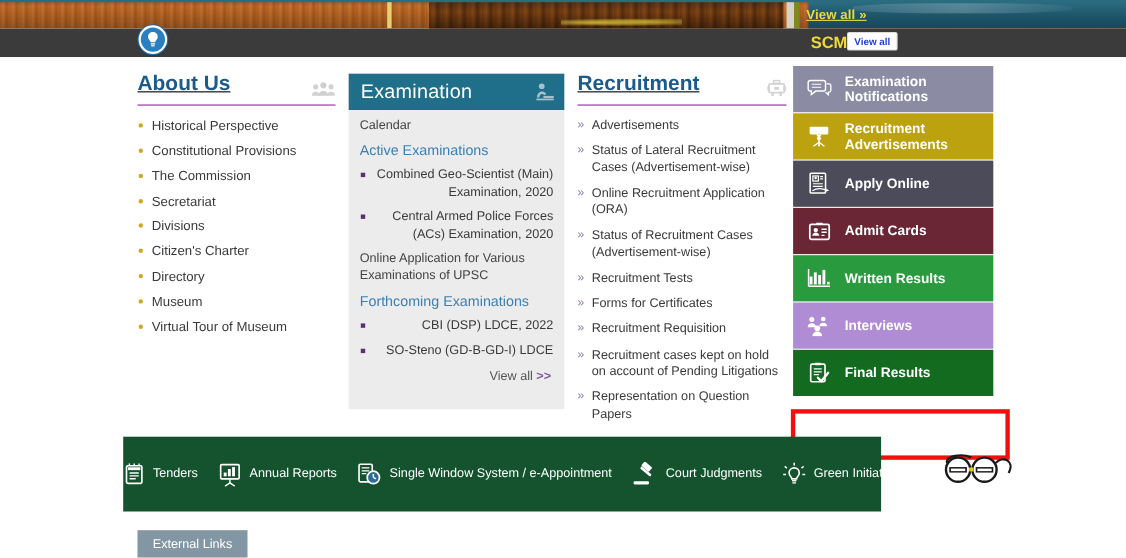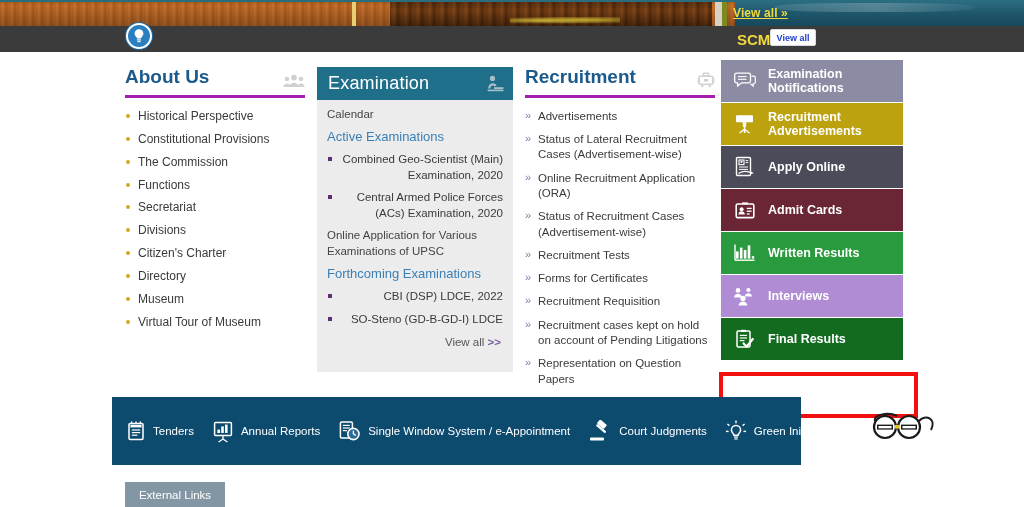--- a/index.html
+++ b/index.html
@@ -97,22 +97,23 @@
     color: #1f3fcf; font-size: 9px; font-weight: bold;
   }
 
   
   .content { position: absolute; left: 0; top: 52px; width: 1024px; height: 455px; background: #fff; }
 
   
   .col-about { position: absolute; left: 125px; top: 15px; width: 180px; }
   .sec-head {
     display: flex; align-items: flex-end; justify-content: space-between;
-    border-bottom: 3px solid #a21caf;
+    border-bottom: 1px solid #a21caf;
     padding-bottom: 7px;
+    text-decoration: underline;
   }
   .sec-head h2 {
     font-size: 19px; color: #1c5a8c; font-weight: bold; line-height: 1.1;
   }
   .head-icon { color: #d2d2d2; display:flex; align-items:flex-end; }
   ul.dot-list { list-style: none; margin-top: 11px; }
   ul.dot-list li {
     position: relative; padding-left: 13px; margin-bottom: 8.5px;
     font-size: 12px; color: #3a3a3a; line-height: 1.2;
   }
@@ -178,23 +179,23 @@
   
   .highlight-box {
     position: absolute; left: 719px; top: 320px; width: 199px; height: 46px;
     border: 4px solid #f40f0f; background: transparent;
     pointer-events: none;
   }
 
   
   .services-bar {
     position: absolute; left: 112px; top: 345px; width: 689px; height: 68px;
-    background: #0c4a6e;
+    background: #14532d;
     display: flex; align-items: center;
-    padding-left: 14px;
+    padding-left: 0;
     gap: 0;
   }
   .svc {
     display: flex; align-items: center; gap: 7px;
     color: #ffffff; font-size: 11.5px; white-space: nowrap;
     margin-right: 18px;
   }
   .svc .svc-icon { display: flex; align-items: center; }
   .swachh {
     display: flex; flex-direction: column; align-items: center;
@@ -253,21 +254,20 @@
             <path d="M6.6 13c0-2.6 2-4.3 4.4-4.3s4.4 1.7 4.4 4.3z" fill="#cfcfcf"></path>
             <circle cx="18" cy="5" r="2.3" fill="#d2d2d2"></circle>
             <path d="M14.4 13c0-2.2 1.6-3.6 3.6-3.6s3.6 1.4 3.6 3.6z" fill="#d2d2d2"></path>
           </svg>
         </span>
       </div>
       <ul class="dot-list">
         <li><span>Historical Perspective</span></li>
         <li><span>Constitutional Provisions</span></li>
         <li><span>The Commission</span></li>
-        <li><span>Functions</span></li>
         <li><span>Secretariat</span></li>
         <li><span>Divisions</span></li>
         <li><span>Citizen's Charter</span></li>
         <li><span>Directory</span></li>
         <li><span>Museum</span></li>
         <li><span>Virtual Tour of Museum</span></li>
       </ul>
     </div>
 
     <div class="col-exam">

